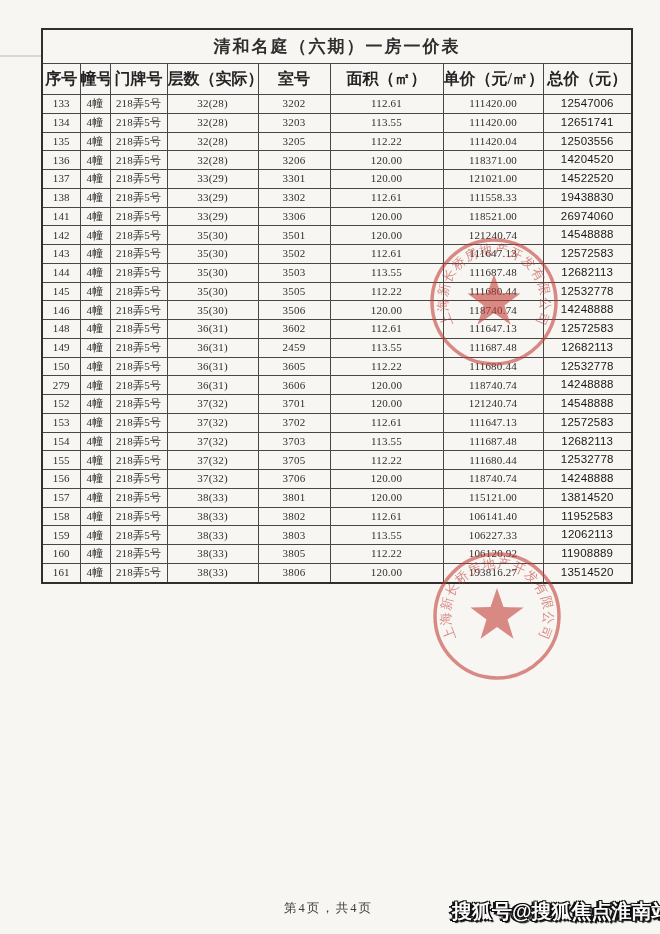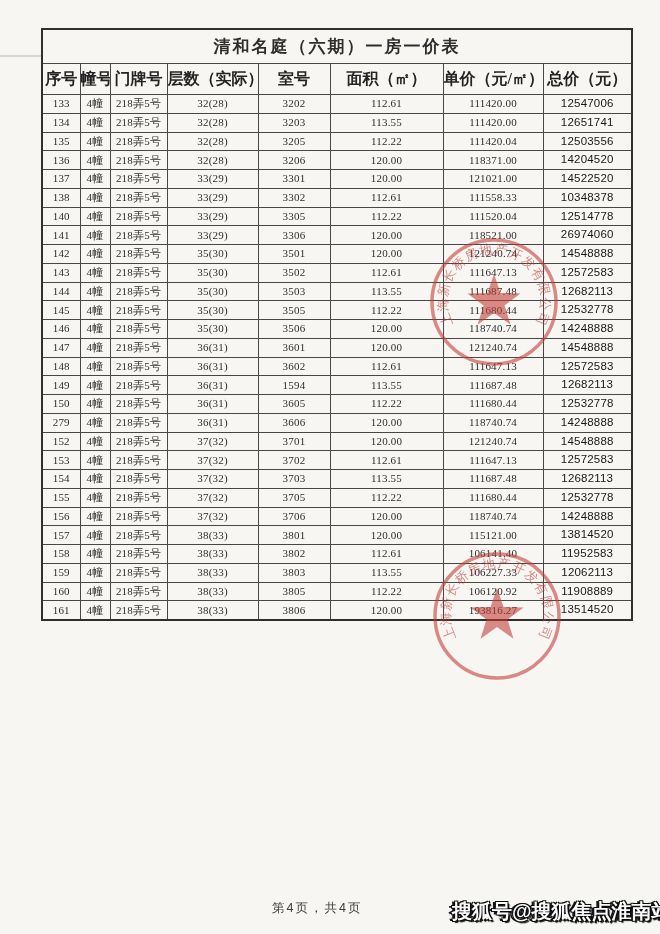--- a/index.html
+++ b/index.html
@@ -31,23 +31,23 @@
   tbody td:last-child{
     font-family:"Liberation Sans","DejaVu Sans",sans-serif;
     font-size:11.5px;color:#181818;margin-left:28px;
   }
 
   .stamp{position:absolute;width:160px;height:160px;pointer-events:none;opacity:.58}
   .stamp-upper{left:414px;top:222px}
   .stamp-lower{left:417px;top:536px}
 
   .page-footer{
-    position:absolute;left:272px;top:900px;
+    position:absolute;left:284px;top:900px;
     font-size:12.5px;color:#3d3d3d;letter-spacing:2px;
-    font-family:Liberation Sans, sans-serif;
+    font-family:Liberation Serif, serif;
   }
   .watermark{
     position:absolute;left:452px;top:898px;
     font-family:"Liberation Sans","DejaVu Sans",sans-serif;
     font-size:20px;font-weight:bold;letter-spacing:0px;color:#fbfbfb;
     text-shadow:
       -1px -1px 0 #0b0b0b, 1px -1px 0 #0b0b0b,
       -1px 1px 0 #0b0b0b, 1px 1px 0 #0b0b0b,
       -3px 0 0 #161616, 2px 2px 1px #161616;
     white-space:nowrap;
@@ -138,31 +138,21 @@
           <td>14522520</td>
         </tr>
         <tr>
           <td>138</td>
           <td>4幢</td>
           <td>218弄5号</td>
           <td>33(29)</td>
           <td>3302</td>
           <td>112.61</td>
           <td>111558.33</td>
-          <td>10348378</td>
-        </tr>
-        <tr>
-          <td>140</td>
-          <td>4幢</td>
-          <td>218弄5号</td>
-          <td>33(29)</td>
-          <td>3305</td>
-          <td>112.22</td>
-          <td>111520.04</td>
-          <td>12514778</td>
+          <td>19438830</td>
         </tr>
         <tr>
           <td>141</td>
           <td>4幢</td>
           <td>218弄5号</td>
           <td>33(29)</td>
           <td>3306</td>
           <td>120.00</td>
           <td>118521.00</td>
           <td>26974060</td>
@@ -211,45 +201,35 @@
           <td>146</td>
           <td>4幢</td>
           <td>218弄5号</td>
           <td>35(30)</td>
           <td>3506</td>
           <td>120.00</td>
           <td>118740.74</td>
           <td>14248888</td>
         </tr>
         <tr>
-          <td>147</td>
-          <td>4幢</td>
-          <td>218弄5号</td>
-          <td>36(31)</td>
-          <td>3601</td>
-          <td>120.00</td>
-          <td>121240.74</td>
-          <td>14548888</td>
-        </tr>
-        <tr>
           <td>148</td>
           <td>4幢</td>
           <td>218弄5号</td>
           <td>36(31)</td>
           <td>3602</td>
           <td>112.61</td>
           <td>111647.13</td>
           <td>12572583</td>
         </tr>
         <tr>
           <td>149</td>
           <td>4幢</td>
           <td>218弄5号</td>
           <td>36(31)</td>
-          <td>1594</td>
+          <td>2459</td>
           <td>113.55</td>
           <td>111687.48</td>
           <td>12682113</td>
         </tr>
         <tr>
           <td>150</td>
           <td>4幢</td>
           <td>218弄5号</td>
           <td>36(31)</td>
           <td>3605</td>

